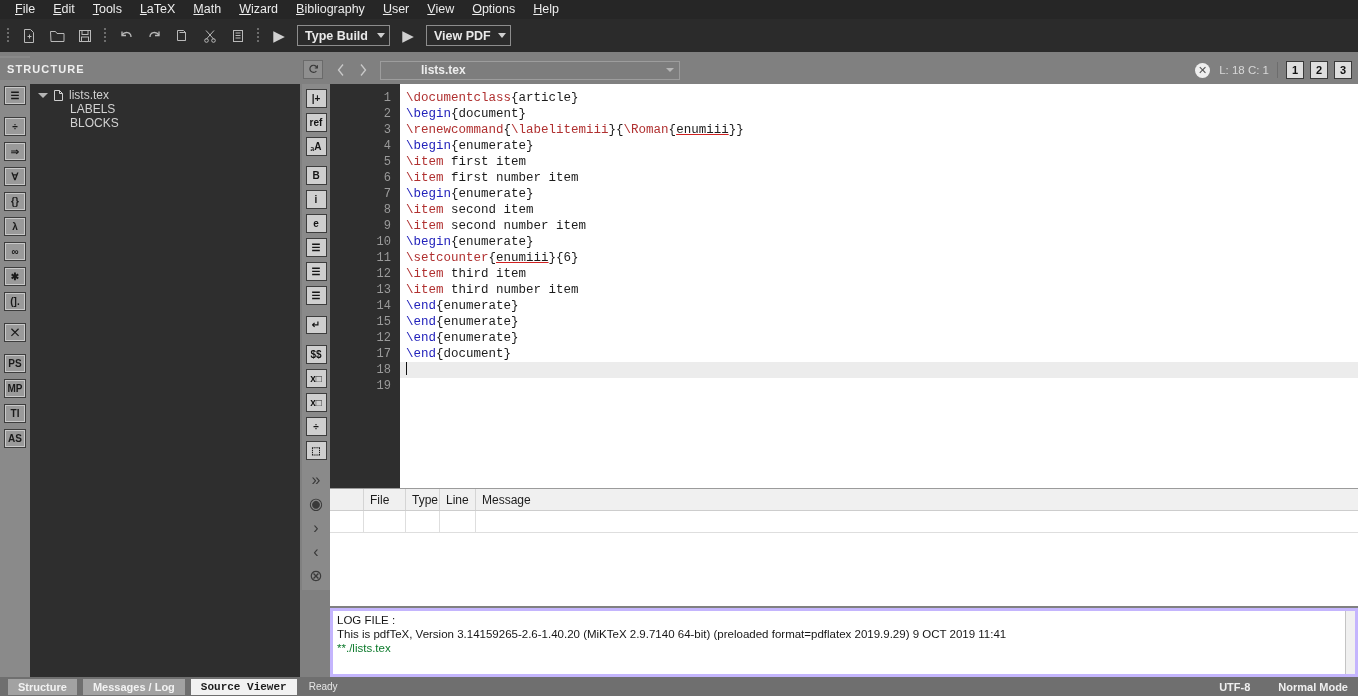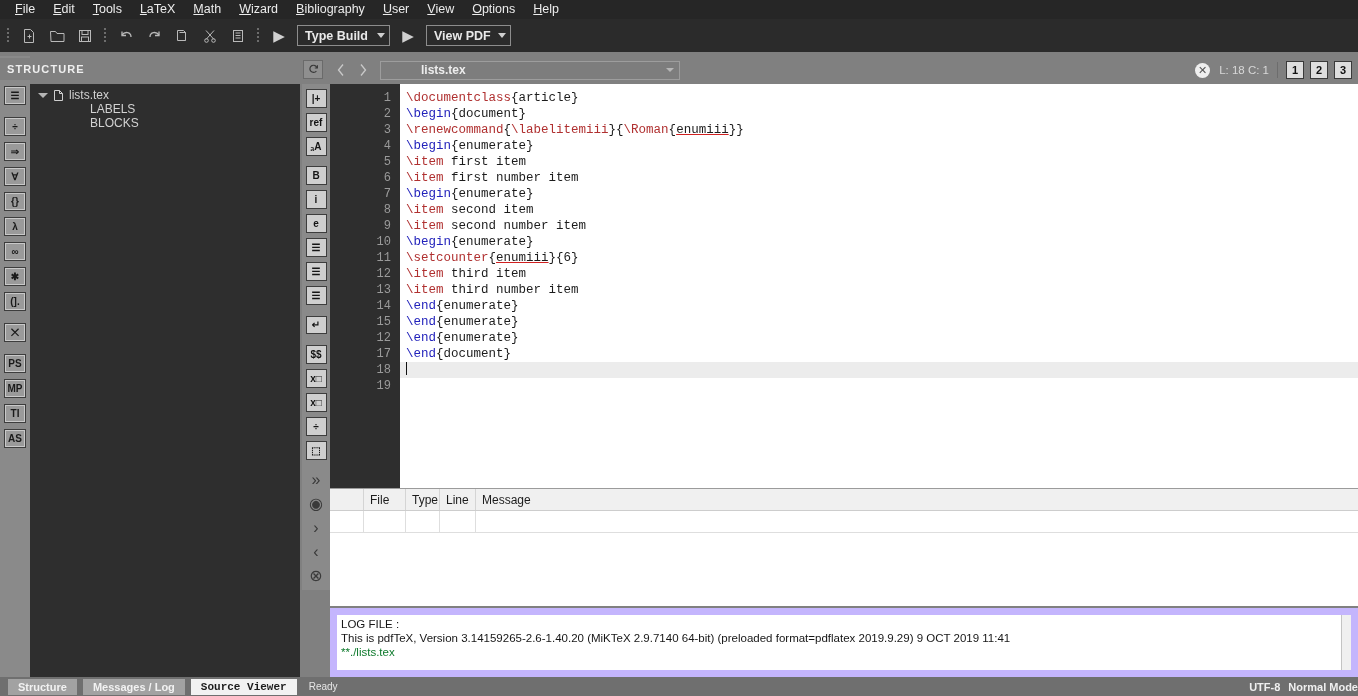--- a/index.html
+++ b/index.html
@@ -75,21 +75,21 @@
     position: absolute; top: 60px; left: 303px; width: 20px; height: 19px;
     border: 1px solid #6a6a6a; background: #8f8f8f;
     display: flex; align-items: center; justify-content: center; cursor: default;
   }
   .structure-tree {
     position: absolute; top: 84px; left: 30px; width: 270px; height: 593px;
     background: #2e2e2e; color: #d2d2d2; font-size: 12px; padding-top: 4px;
   }
   .tree-row { display: flex; align-items: center; height: 14px; padding-left: 8px; gap: 4px; cursor: default; }
   .tree-arrow { width: 0; height: 0; border-left: 5px solid transparent; border-right: 5px solid transparent; border-top: 5px solid #b5b5b5; }
-  .tree-sub { padding-left: 60px; height: 14px; font-size: 12px; color: #d2d2d2; cursor: default; }
+  .tree-sub { padding-left: 40px; height: 14px; font-size: 12px; color: #d2d2d2; cursor: default; }
 
   
   .editor-topbar {
     position: absolute; top: 56px; left: 330px; width: 1028px; height: 28px;
     background: #808080; display: flex; align-items: center;
   }
   .nav-arrow { width: 22px; height: 22px; color: #c9c9c9; display: flex; align-items: center; justify-content: center; cursor: default; }
   .file-combo {
     width: 300px; height: 19px; border: 1px solid #9d9d9d; background: #7d7d7d;
     margin-left: 6px; display: flex; align-items: center; justify-content: space-between;
@@ -166,38 +166,38 @@
   .mh-file  { width: 42px; }
   .mh-type  { width: 34px; }
   .mh-line  { width: 36px; }
   .mh-msg   { flex: 1 1 auto !important; border-right: none !important; }
   .msg-row { display: flex; height: 22px; border-bottom: 1px solid #dedede; }
   .msg-row div { border-right: 1px solid #dedede; flex: 0 0 auto; }
 
   
   .log-wrap {
     position: absolute; top: 608px; left: 330px; width: 1028px; height: 69px;
-    background: #ffffff; border: 7px solid #c4b5fd; overflow: hidden;
+    background: #ffffff; border: 3px solid #c4b5fd; overflow: hidden;
     font-family: "Liberation Sans", sans-serif;
   }
   .log-line { font-size: 11.5px; line-height: 14px; color: #161616; padding-left: 4px; white-space: pre; }
   .log-green { color: #0d7a2c; }
 
   
   .statusbar {
     position: absolute; top: 677px; left: 0; width: 1358px; height: 19px;
     background: #6f6f6f; display: flex; align-items: center; padding-left: 8px; gap: 6px;
   }
   .sb-tab {
     height: 16px; background: #a2a2a2; color: #f2f2f2; font-size: 11px; font-weight: bold;
     padding: 0 10px; display: flex; align-items: center; cursor: default;
   }
   .sb-tab.sel { background: #f2f2f2; color: #1c1c1c; font-family: Liberation Mono, monospace; }
   .sb-ready { font-size: 10px; color: #e6e6e6; margin-left: 6px; }
-  .sb-right { margin-left: auto; display: flex; gap: 8px; }
+  .sb-right { margin-left: auto; display: flex; gap: 28px; padding-right: 10px; }
   .sb-right span { font-size: 11px; font-weight: bold; color: #efefef; }
 
   
   .log-sb {
     position: absolute; right: 0; top: 0; width: 10px; height: 100%;
     background: #f0f0f0; border-left: 1px solid #c4c4c4;
   }
 </style>
 </head>
 <body>

